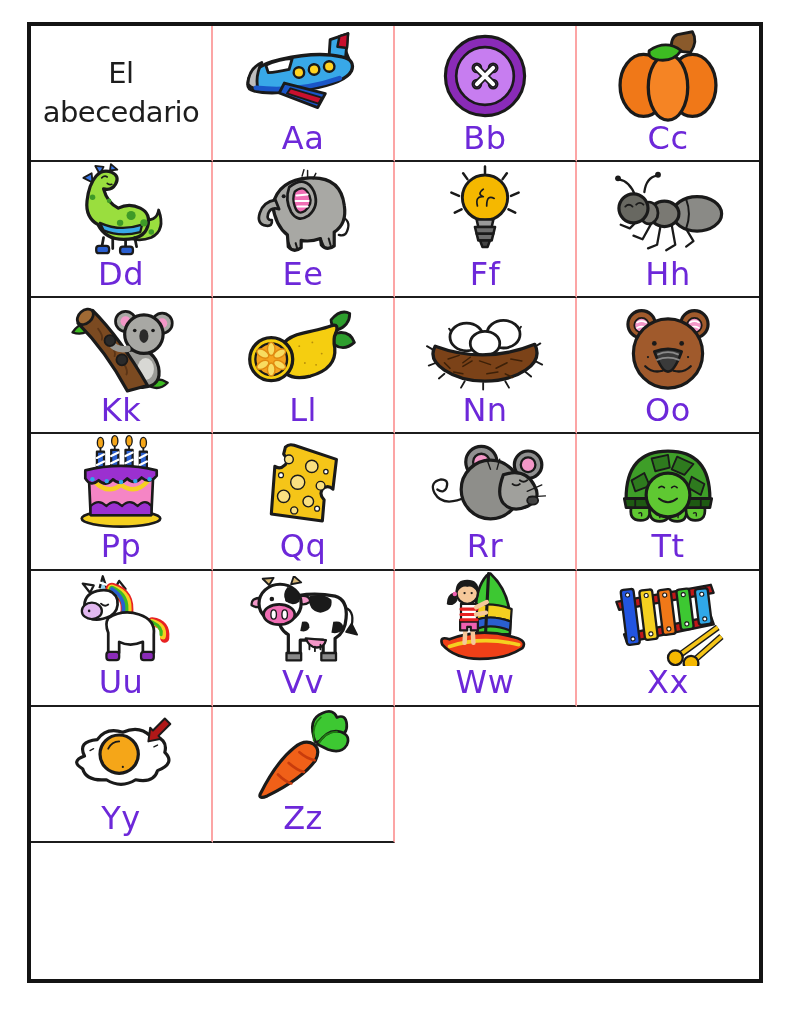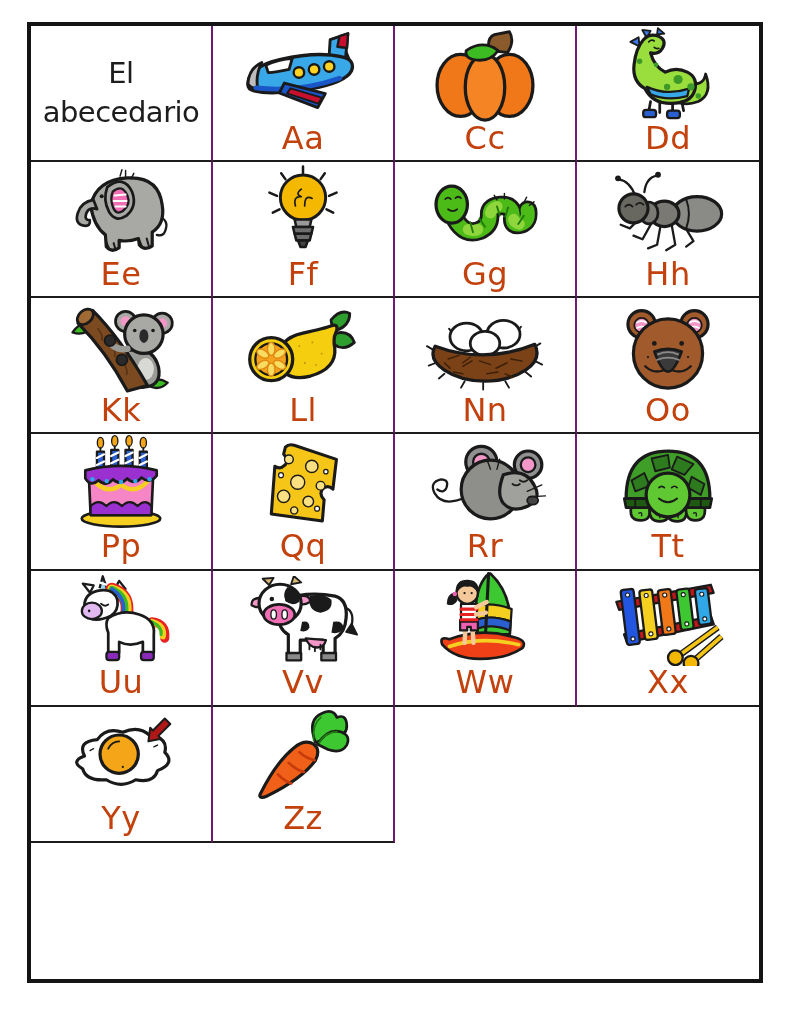--- a/index.html
+++ b/index.html
@@ -6,29 +6,29 @@
   body{
     width:791px;height:1024px;background:#ffffff;position:relative;overflow:hidden;
     font-family:"DejaVu Sans","Liberation Sans",sans-serif;
   }
   .chart-grid{
     position:absolute;left:27px;top:22px;width:736px;height:961px;
     box-sizing:border-box;border:4px solid #141414;background:#ffffff;
     display:grid;grid-template-columns:repeat(4,1fr);grid-template-rows:repeat(7,1fr);
   }
   .cell{
-    box-sizing:border-box;border-right:2px solid #701a75;border-bottom:2px solid #1c1c1c;
+    box-sizing:border-box;border-right:2px solid #fca5a5;border-bottom:2px solid #1c1c1c;
     display:flex;flex-direction:column;align-items:center;justify-content:flex-end;
     overflow:hidden;background:#ffffff;
   }
   .cell:nth-child(4n){border-right:none;}
   .cell:nth-child(n+25){border-bottom:none;margin-top:40px;}
   .art{flex:1 1 auto;display:flex;align-items:center;justify-content:center;width:100%;padding-top:4px;}
   .letter{
-    flex:0 0 auto;font-size:32px;line-height:1.05;color:#c2410c;padding-bottom:5px;
+    flex:0 0 auto;font-size:32px;line-height:1.05;color:#6d28d9;padding-bottom:5px;
     letter-spacing:0.5px;
   }
   .title-cell{justify-content:center;}
   .page-title{
     font-size:29px;line-height:1.35;color:#1d1d1d;text-align:center;
     width:160px;letter-spacing:-0.5px;
   }
   svg{display:block;}
 </style>
 </head>
@@ -55,20 +55,35 @@
           <circle cx="78" cy="40" r="5.5" fill="#ffd321" stroke-width="2.5"></circle>
           <circle cx="94" cy="38" r="5.5" fill="#ffd321" stroke-width="2.5"></circle>
           <path d="M46 52 L88 66 L79 80 L40 62 Z" fill="#1a56c8" stroke-width="3"></path>
           <path d="M52 58 L84 70 L80 76 L48 63 Z" fill="#c8102e" stroke-width="2"></path>
         </g>
       </svg>
     </div>
     <div class="letter">Aa</div>
   </div>
 
+  <div class="cell">
+    <div class="art">
+      <svg width="90" height="90" viewBox="0 0 100 100">
+        <circle cx="50" cy="50" r="44" fill="#8a2bb8" stroke="#1a1a1a" stroke-width="3.5"></circle>
+        <circle cx="50" cy="50" r="32" fill="#c77df0" stroke="#1a1a1a" stroke-width="3"></circle>
+        <circle cx="41" cy="41" r="5" fill="#a050d8" stroke="#1a1a1a" stroke-width="2"></circle>
+        <circle cx="59" cy="41" r="5" fill="#a050d8" stroke="#1a1a1a" stroke-width="2"></circle>
+        <circle cx="41" cy="59" r="5" fill="#a050d8" stroke="#1a1a1a" stroke-width="2"></circle>
+        <circle cx="59" cy="59" r="5" fill="#a050d8" stroke="#1a1a1a" stroke-width="2"></circle>
+        <path d="M41 41 L59 59 M59 41 L41 59" stroke="#1a1a1a" stroke-width="8" stroke-linecap="round"></path>
+        <path d="M41 41 L59 59 M59 41 L41 59" stroke="#ffffff" stroke-width="4.5" stroke-linecap="round"></path>
+      </svg>
+    </div>
+    <div class="letter">Bb</div>
+  </div>
 
   <div class="cell">
     <div class="art">
       <svg width="106" height="94" viewBox="0 0 112 100">
         <g stroke="#1a1a1a" stroke-linejoin="round">
           <path d="M60 24 Q58 10 66 7 L82 4 Q88 14 80 26 Z" fill="#8a5a2b" stroke-width="3"></path>
           <ellipse cx="30" cy="61" rx="25" ry="33" fill="#f07818" stroke-width="3.5"></ellipse>
           <ellipse cx="82" cy="61" rx="25" ry="33" fill="#f07818" stroke-width="3.5"></ellipse>
           <ellipse cx="56" cy="63" rx="21" ry="35" fill="#f58424" stroke-width="3.5"></ellipse>
           <path d="M36 24 Q54 12 70 24 Q62 36 46 34 Q34 32 36 24 Z" fill="#3dbb22" stroke-width="3"></path>
@@ -133,39 +148,20 @@
           <path d="M40 66 L60 66 L58 75 L42 75 Z" fill="#9a9a9a" stroke-width="3"></path>
           <path d="M38 75 h24 l-2 8 h-20 Z" fill="#6e6e6e" stroke-width="3"></path>
           <path d="M40 83 h20 l-2 8 h-16 Z" fill="#6e6e6e" stroke-width="3"></path>
           <path d="M44 91 h12 l-3 8 h-6 Z" fill="#444444" stroke-width="3"></path>
         </g>
       </svg>
     </div>
     <div class="letter">Ff</div>
   </div>
 
-  <div class="cell">
-    <div class="art">
-      <svg width="122" height="82" viewBox="0 0 132 88">
-        <g stroke-linecap="round" fill="none">
-          <path d="M34 52 Q44 70 60 64 Q72 59 71 46 Q71 38 83 37 Q97 36 96 50 Q95 60 105 57 Q114 54 112 42" stroke="#1a1a1a" stroke-width="21"></path>
-          <path d="M34 52 Q44 70 60 64 Q72 59 71 46 Q71 38 83 37 Q97 36 96 50 Q95 60 105 57 Q114 54 112 42" stroke="#4cbb17" stroke-width="15"></path>
-          <path d="M48 63 q6 2 10 0" stroke="#8fd63c" stroke-width="12"></path>
-          <path d="M72 45 q1 -5 7 -7" stroke="#8fd63c" stroke-width="12"></path>
-          <path d="M97 52 q1 4 6 5" stroke="#8fd63c" stroke-width="12"></path>
-          <path d="M53 66 l-3 -11 M66 60 l-6 -9 M79 38 l3 10 M91 39 l-3 10 M102 57 l6 -9" stroke="#1f7a0a" stroke-width="2"></path>
-          <path d="M108 34 l3 -6 M114 37 l5 -4 M87 30 l0 -6 M79 31 l-3 -5" stroke="#1a1a1a" stroke-width="1.6"></path>
-          <ellipse cx="30" cy="36" rx="17" ry="20" fill="#4cbb17" stroke="#1a1a1a" stroke-width="3.5"></ellipse>
-          <path d="M23 30 q3 -3 6 0 M34 29 q3 -3 6 0" stroke="#1a1a1a" stroke-width="1.8"></path>
-          <path d="M26 41 q5 4 10 0" stroke="#1a1a1a" stroke-width="1.8"></path>
-        </g>
-      </svg>
-    </div>
-    <div class="letter">Gg</div>
-  </div>
 
   <div class="cell">
     <div class="art">
       <svg width="120" height="84" viewBox="0 0 132 92">
         <g stroke="#1a1a1a" stroke-linecap="round" stroke-linejoin="round">
           <path d="M30 28 Q24 12 12 10 M40 24 Q42 8 54 6" fill="none" stroke-width="2.5"></path>
           <circle cx="11" cy="9" r="3.2" fill="#1a1a1a" stroke="none"></circle>
           <circle cx="55" cy="5" r="3.2" fill="#1a1a1a" stroke="none"></circle>
           <path d="M34 54 L24 64 L14 60 M48 58 L38 76 L28 72 M58 60 L54 82 L44 86 M70 60 L74 82 L64 88 M82 58 L94 78 L86 84" fill="none" stroke-width="2.5"></path>
           <ellipse cx="98" cy="48" rx="27" ry="19" fill="#8a8a86" stroke-width="3.5"></ellipse>

